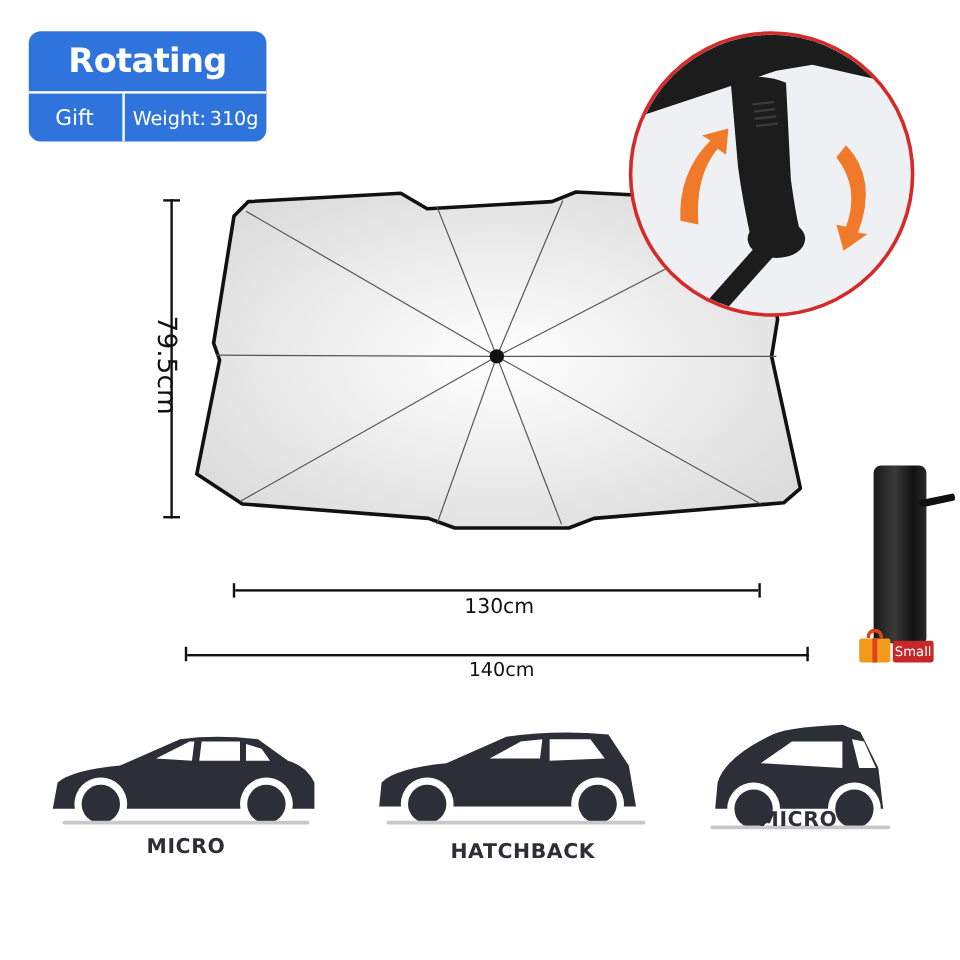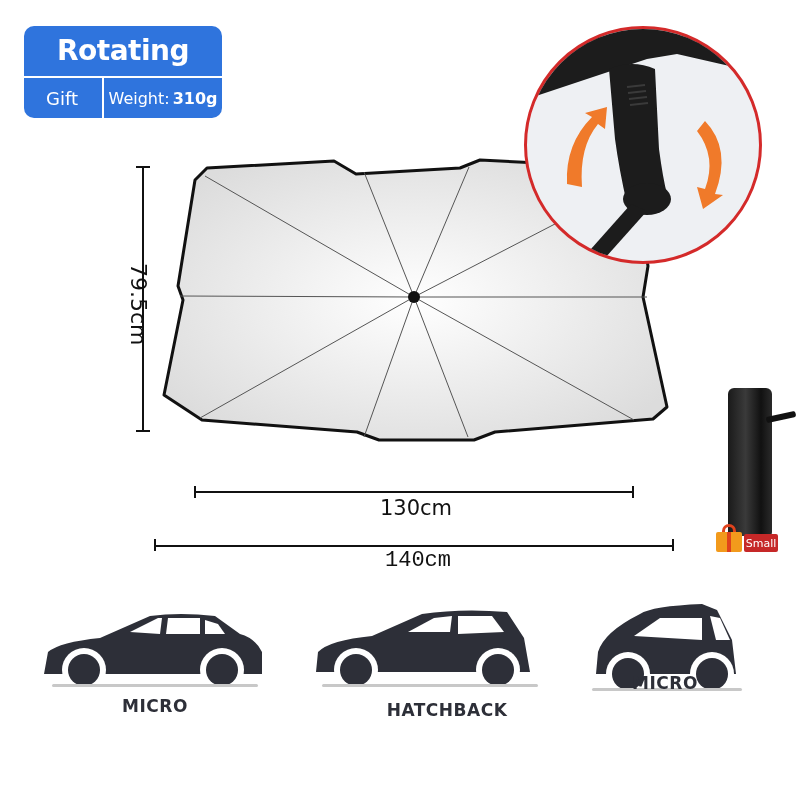--- a/index.html
+++ b/index.html
@@ -4,21 +4,21 @@
 <style>
   html, body { margin:0; padding:0; }
   body { width:800px; height:800px; background:#ffffff; position:relative; overflow:hidden; font-family:"DejaVu Sans", sans-serif; }
   .badge { position:absolute; left:24px; top:26px; width:198px; height:92px; border-radius:10px; background:#2f74dd; overflow:hidden; }
   .badge-title { position:absolute; left:0; top:0; width:198px; height:48px; display:flex; align-items:center; justify-content:center; color:#fff; font-weight:bold; font-size:28px; letter-spacing:-0.5px; }
   .badge-divider { position:absolute; left:0; top:50px; width:198px; height:2px; background:#fff; }
   .badge-row { position:absolute; left:0; top:52px; width:198px; height:40px; }
   .badge-size { position:absolute; left:0; top:0; width:76px; height:40px; display:flex; align-items:center; justify-content:center; color:#fff; font-size:18px; }
   .badge-vsep { position:absolute; left:78px; top:0; width:2px; height:40px; background:#fff; }
   .badge-weight { position:absolute; left:80px; top:0; width:118px; height:40px; display:flex; align-items:center; justify-content:center; color:#fff; font-size:16px; }
-  .badge-weight b { font-weight:bold; margin-left:3px; }
+  .badge-weight b { font-weight:normal; margin-left:3px; }
 
   .shade { position:absolute; left:0; top:0; }
   .dim-v { position:absolute; left:142px; top:166px; width:2px; height:266px; background:#111; }
   .dim-v-cap { position:absolute; left:136px; width:14px; height:2px; background:#111; }
   .dim-v-label { position:absolute; left:103px; top:285px; width:70px; height:26px; transform:rotate(90deg); transform-origin:center; font-size:22px; color:#111; text-align:center; line-height:26px; }
 
   .dim-h { position:absolute; height:2px; background:#111; }
   .dim-h-cap { position:absolute; width:2px; height:12px; background:#111; }
   .dim-label { position:absolute; color:#111; text-align:center; }
 
@@ -73,26 +73,26 @@
 </svg>
 
 <div class="dim-v"></div>
 <div class="dim-v-cap" style="top:166px"></div>
 <div class="dim-v-cap" style="top:430px"></div>
 <div class="dim-v-label">79.5cm</div>
 
 <div class="dim-h" style="left:196px; top:491px; width:436px;"></div>
 <div class="dim-h-cap" style="left:194px; top:486px;"></div>
 <div class="dim-h-cap" style="left:632px; top:486px;"></div>
-<div class="dim-label" style="left:356px; top:496px; width:120px; font-size:21px;">130cm</div>
+<div class="dim-label" style="left:356px; top:496px; width:120px; font-size:17px;">130cm</div>
 
 <div class="dim-h" style="left:156px; top:545px; width:518px;"></div>
 <div class="dim-h-cap" style="left:154px; top:539px;"></div>
 <div class="dim-h-cap" style="left:672px; top:539px;"></div>
-<div class="dim-label" style="left:348px; top:548px; width:140px; font-size:22px;font-family:Liberation Mono, monospace;">140cm</div>
+<div class="dim-label" style="left:348px; top:548px; width:140px; font-size:16px;">140cm</div>
 
 <div class="zoom-circle">
   <svg width="238" height="238" viewBox="0 0 238 238">
     <g fill="#1c1c1c">
       <polygon points="0,40 60,10 90,0 160,0 238,30 238,45 150,25 120,30 30,60 0,70"></polygon>
       <path d="M82,40 Q105,30 128,40 L132,120 Q136,150 140,165 L100,175 Q92,140 88,110 Z"></path>
       <ellipse cx="120" cy="170" rx="24" ry="16"></ellipse>
       <polygon points="104,175 120,182 70,238 48,238"></polygon>
     </g>
     <g stroke="#3a3a3a" stroke-width="2">
@@ -130,21 +130,21 @@
 <svg style="position:absolute; left:312px; top:608px;" width="225" height="82" viewBox="0 0 225 82">
   <path d="M6,44 Q18,32 60,28 L110,6 Q150,0 195,4 L212,30 L218,64 L4,64 Z" fill="#2d2f38"></path>
   <polygon points="96,24 122,10 140,8 138,24" fill="#fff"></polygon>
   <polygon points="146,8 180,8 192,24 146,26" fill="#fff"></polygon>
   <circle cx="44" cy="62" r="22" fill="#fff"></circle>
     <circle cx="44" cy="62" r="16" fill="#2d2f38"></circle>
   <circle cx="186" cy="62" r="22" fill="#fff"></circle>
     <circle cx="186" cy="62" r="16" fill="#2d2f38"></circle>
 </svg>
 <div class="ground" style="left:322px; top:684px; width:216px;"></div>
-<div class="car-label" style="left:377px; top:700px; width:140px;">HATCHBACK</div>
+<div class="car-label" style="left:356px; top:700px; width:140px;text-align:right;">HATCHBACK</div>
 
 <svg style="position:absolute; left:592px; top:602px;" width="150" height="90" viewBox="0 0 150 90">
   <path d="M6,50 Q12,30 48,12 Q60,4 110,2 L125,8 L140,38 L144,72 L4,72 Z" fill="#2d2f38"></path>
   <polygon points="42,34 68,16 110,16 110,38" fill="#fff"></polygon>
   <polygon points="118,14 128,16 138,38 124,38" fill="#fff"></polygon>
   <circle cx="36" cy="72" r="22" fill="#fff"></circle>
     <circle cx="36" cy="72" r="16" fill="#2d2f38"></circle>
   <circle cx="120" cy="72" r="22" fill="#fff"></circle>
     <circle cx="120" cy="72" r="16" fill="#2d2f38"></circle>
 </svg>

